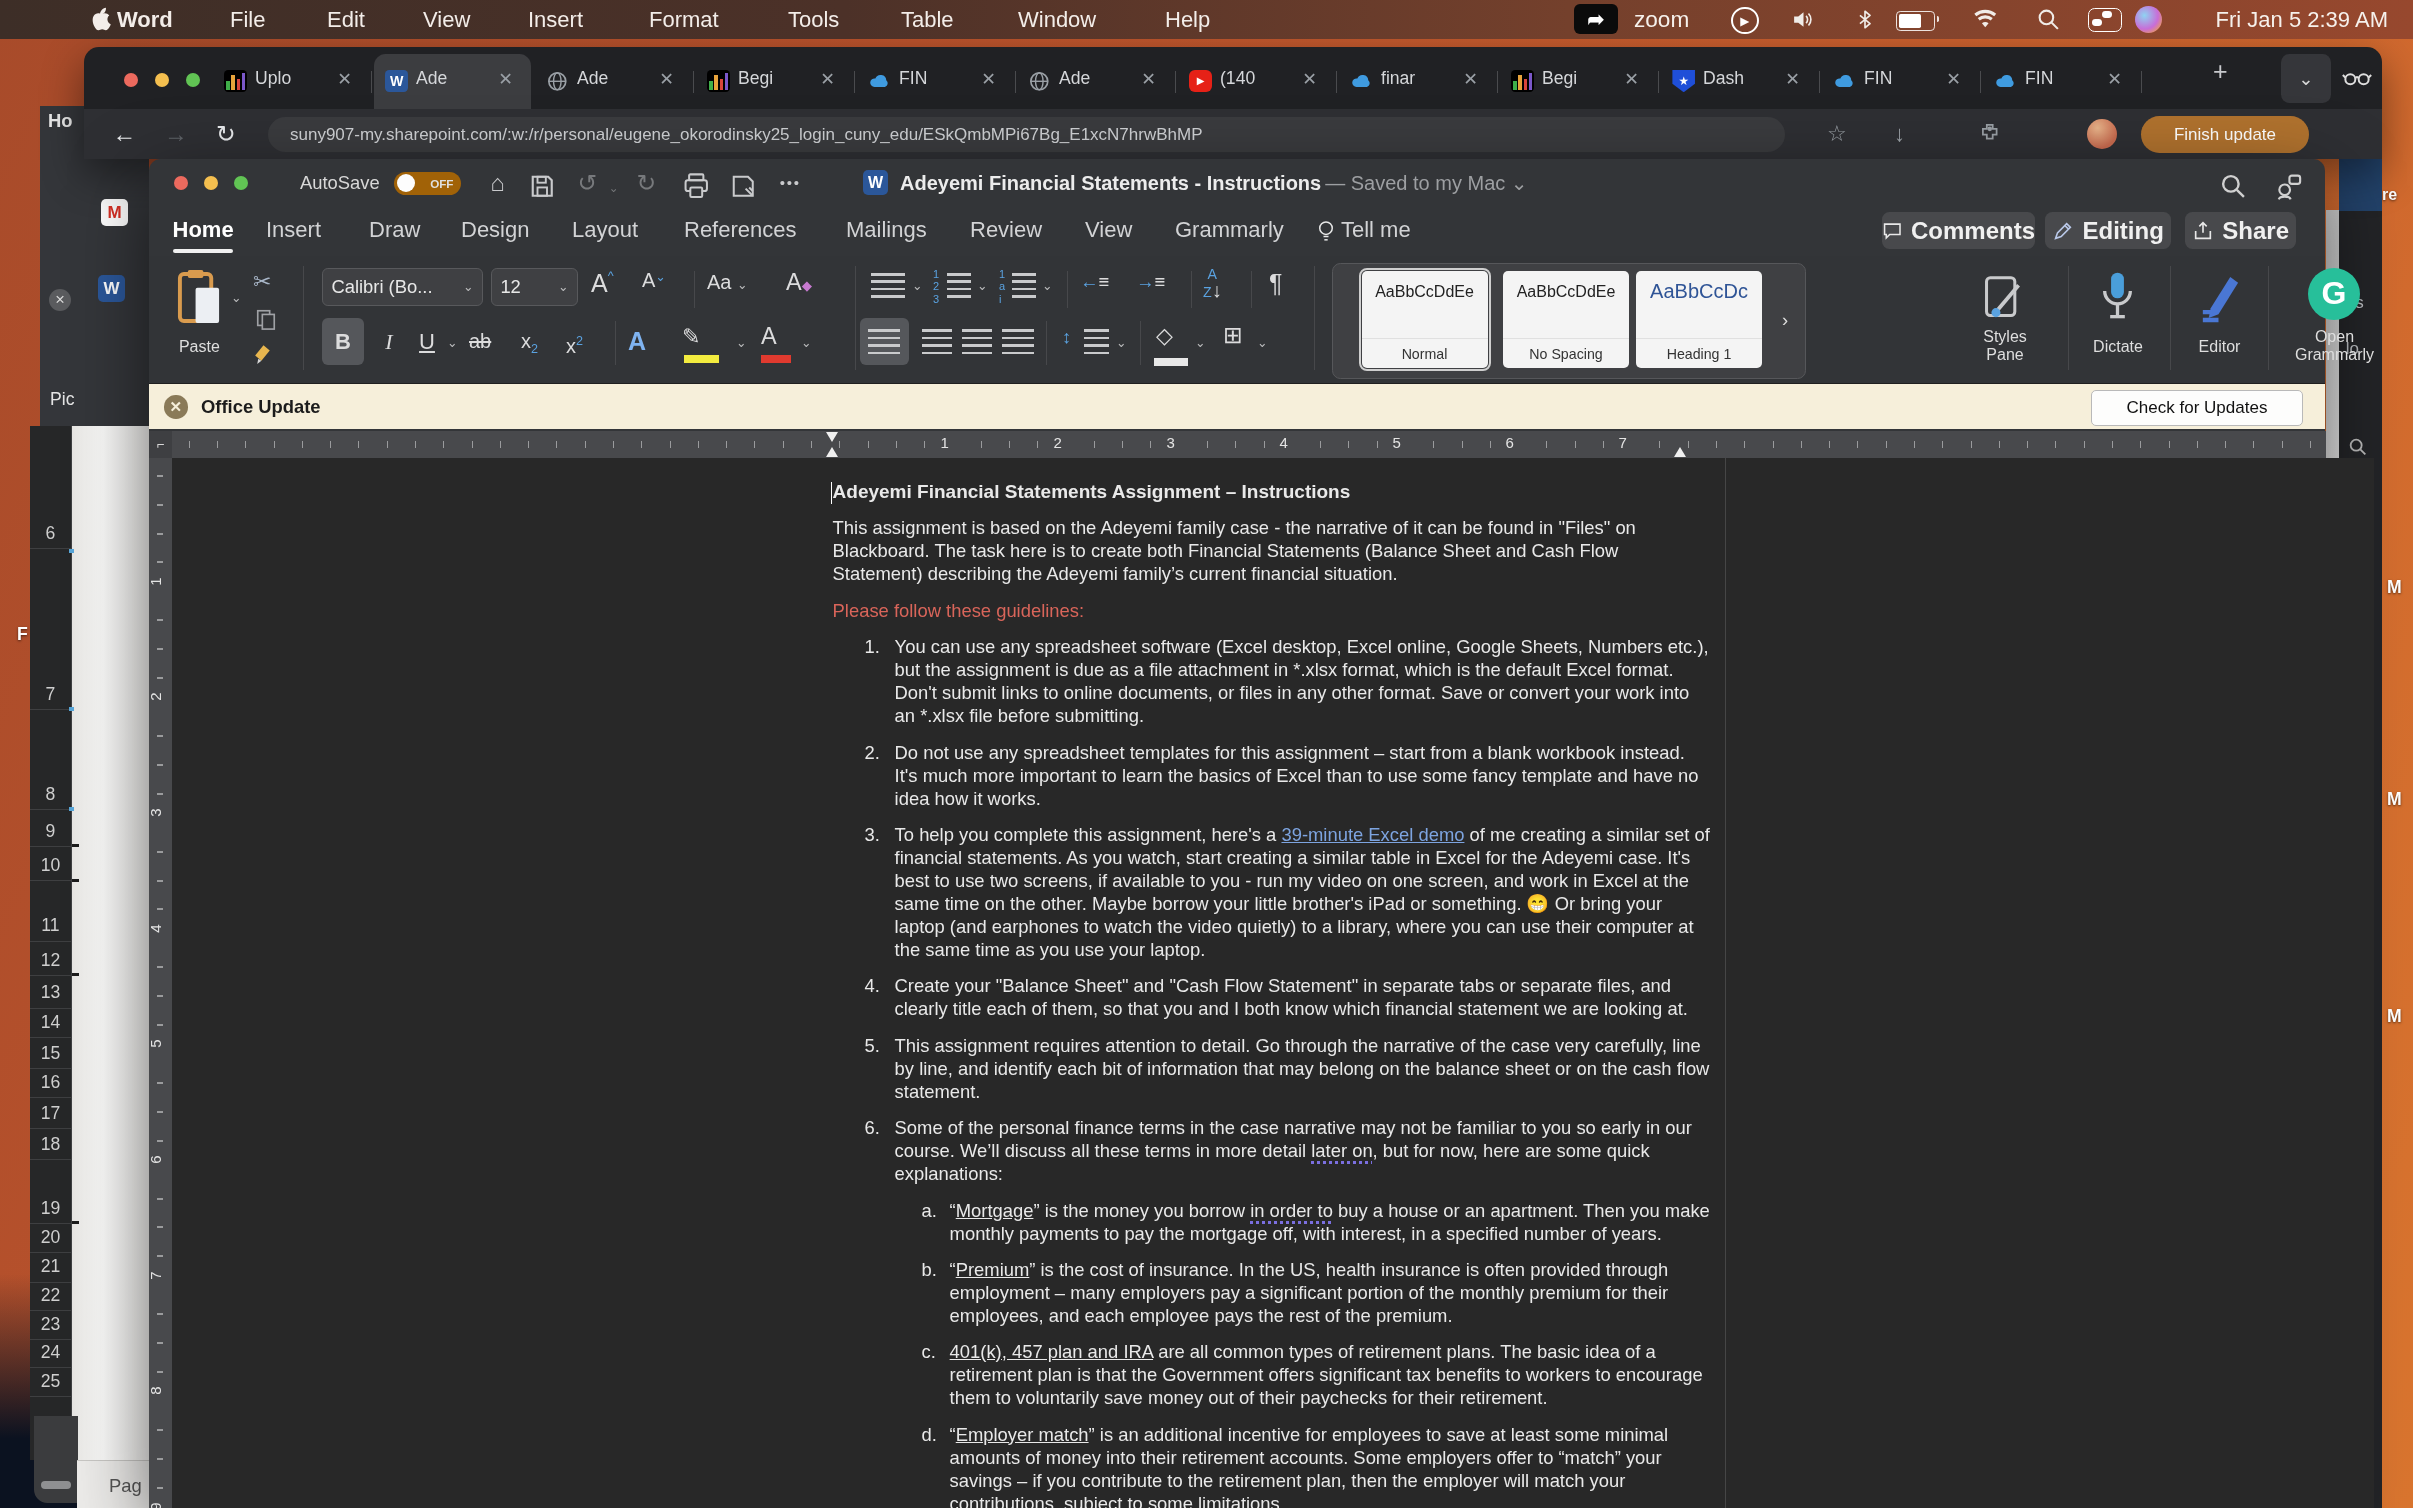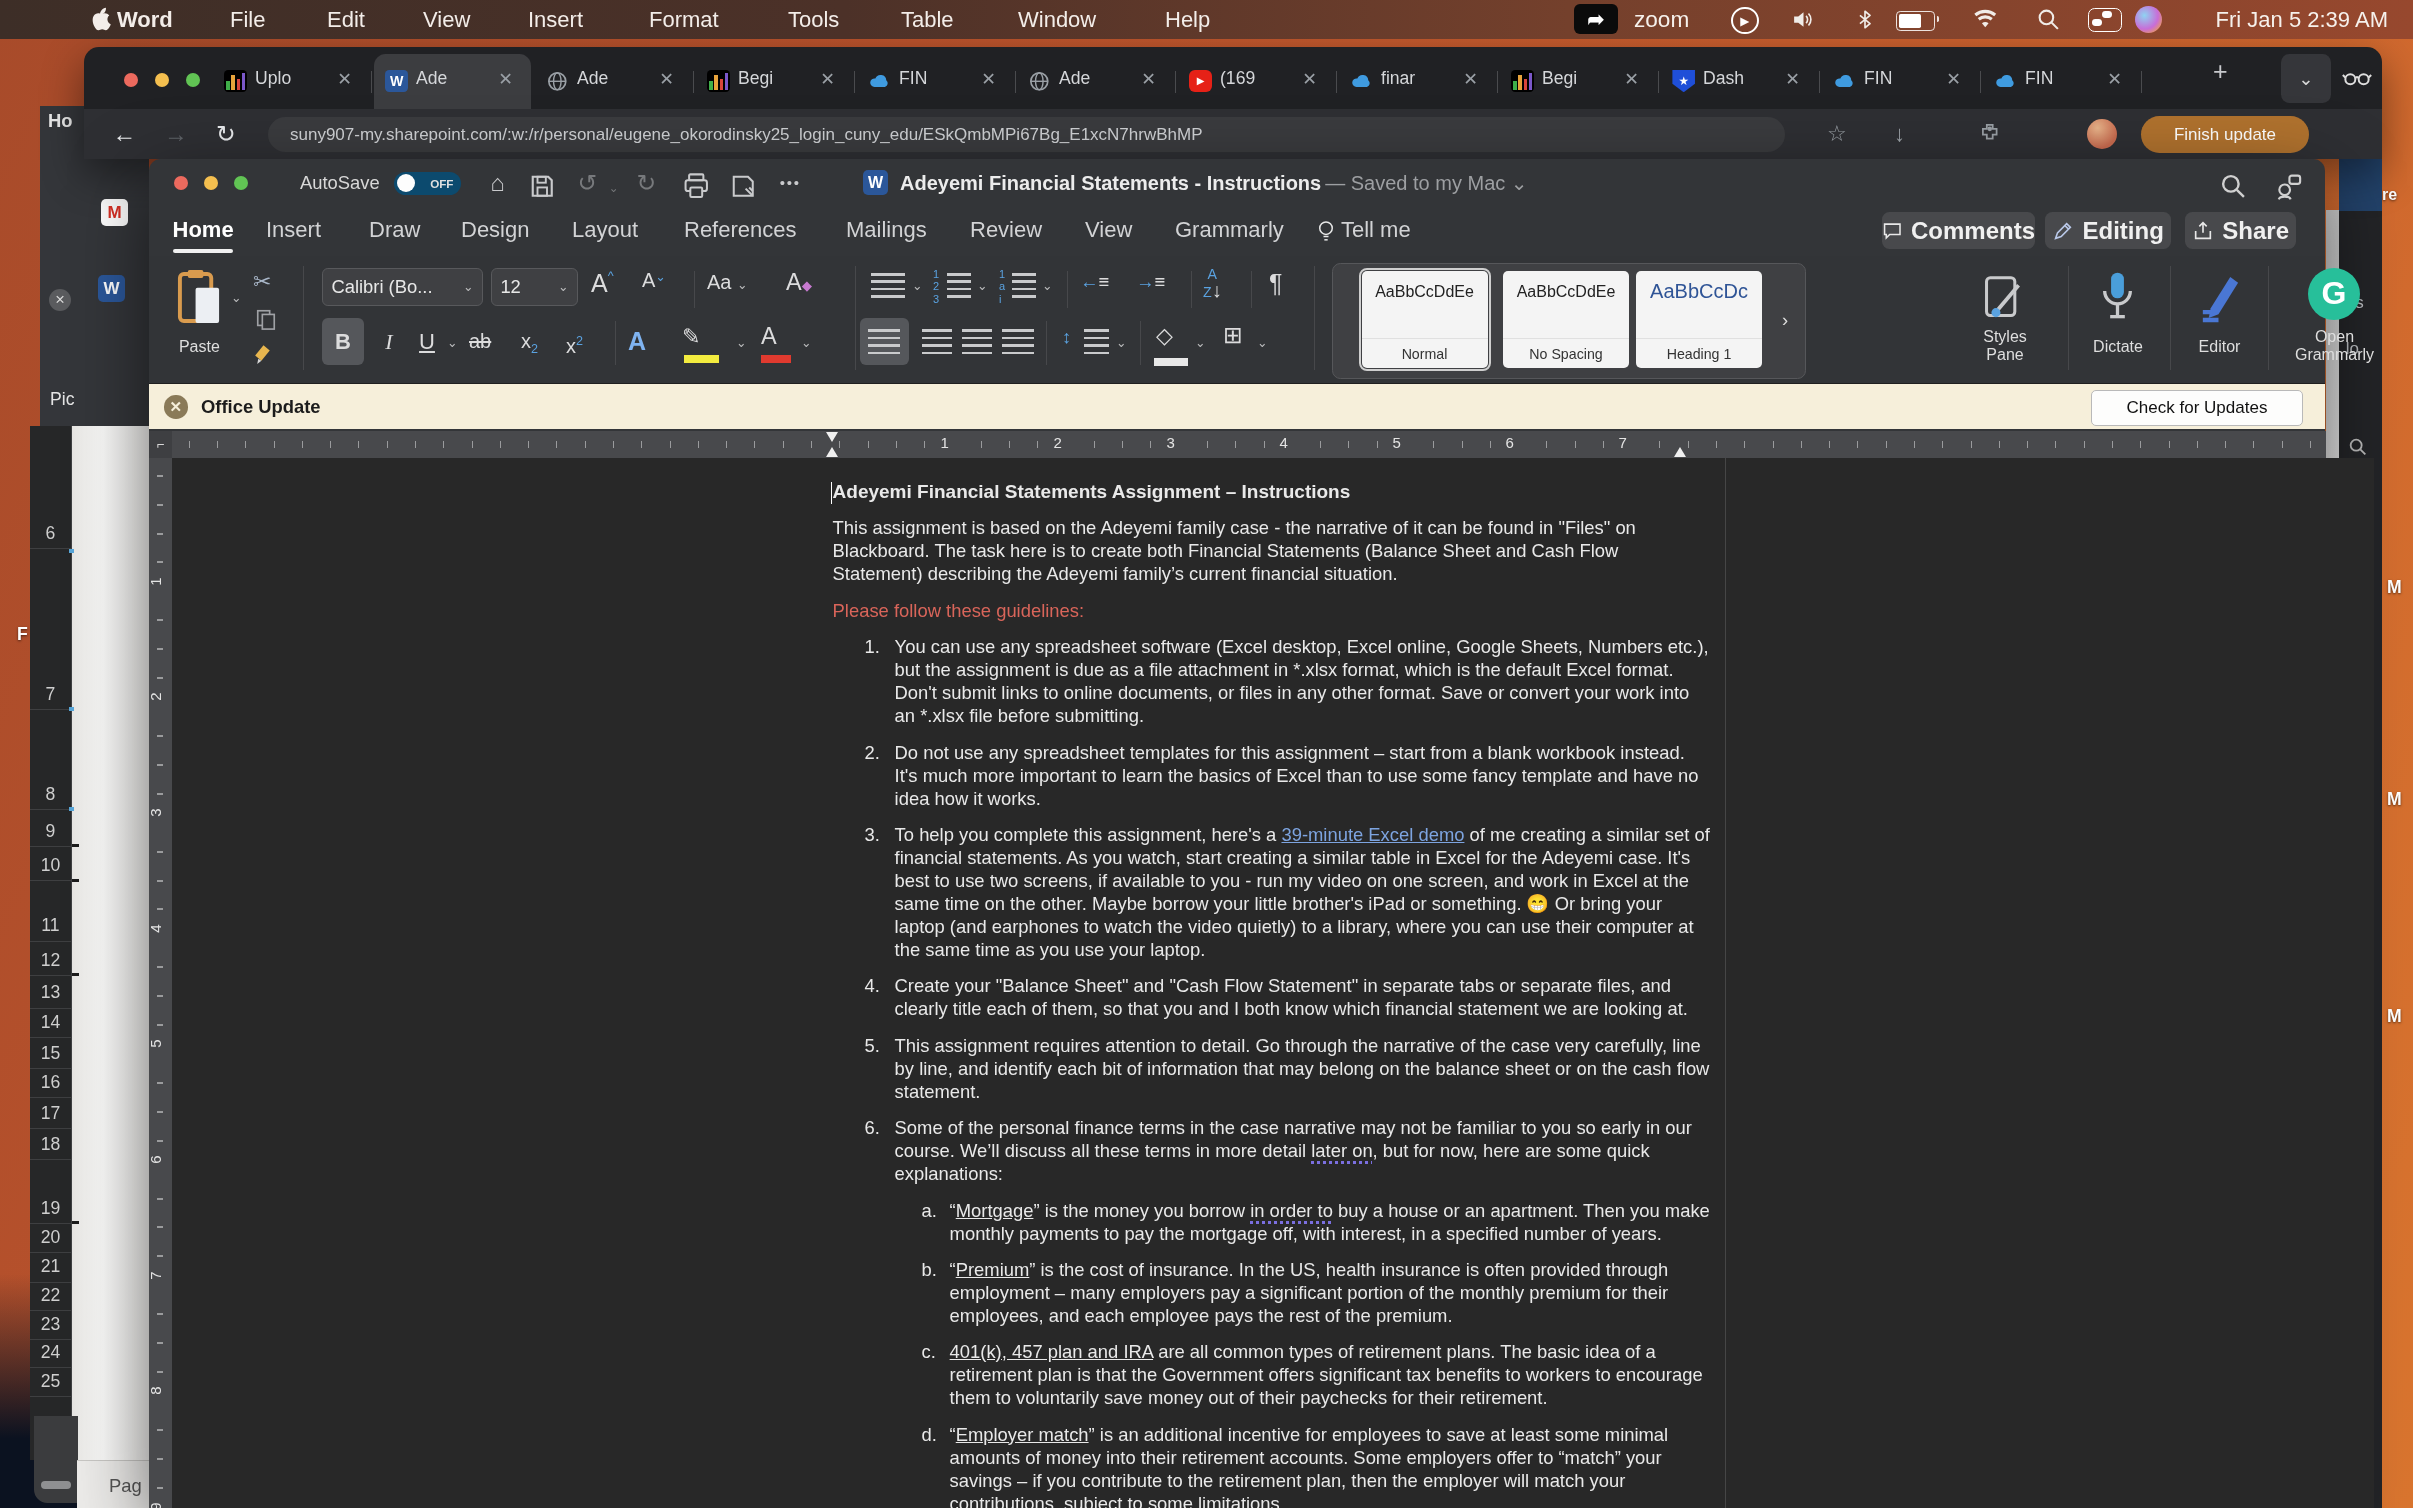--- a/index.html
+++ b/index.html
@@ -96,21 +96,21 @@
      border-radius:18.4px;color:#fff;font-size:17px;text-align:center;line-height:37px;}
   #br-avatar{position:absolute;left:2003px;top:10px;width:30px;height:30px;border-radius:50%;
      background:radial-gradient(circle at 35% 30%,#e8b48a,#c96b4f 70%);}
 
   
   #word{left:149px;top:159px;width:2176px;height:1349px;background:#333538;border-radius:11.7px 11.7px 0 0;
      z-index:10;box-shadow:0 25px 75px rgba(0,0,0,.55);}
   #wd-title{position:absolute;left:0;top:0;width:100%;height:48px;}
   .wlight{position:absolute;top:17px;width:14.2px;height:14.2px;border-radius:50%;}
   #autosave-label{position:absolute;left:151px;top:0;height:48px;line-height:48px;color:#d8d8d8;font-size:18.4px;}
-  #autosave-toggle{position:absolute;left:245px;top:12.6px;width:67px;height:23.5px;background:#0c4a6e;border-radius:11.7px;}
+  #autosave-toggle{position:absolute;left:245px;top:12.6px;width:67px;height:23.5px;background:#a16207;border-radius:11.7px;}
   #autosave-toggle .knob{position:absolute;left:2.5px;top:2.5px;width:18.4px;height:18.4px;background:#fdfdfd;border-radius:50%;}
   #autosave-toggle .st{position:absolute;right:7.5px;top:0;height:23.5px;line-height:23.5px;color:#e0e0e0;font-size:11.7px;font-weight:bold;}
   .tb-ic{position:absolute;top:10px;width:28.5px;height:28.5px;color:#c9cacc;font-size:23.5px;line-height:28.5px;text-align:center;}
   #wd-doc-ic{position:absolute;left:714px;top:11px;width:25px;height:25px;background:#2b579a;border-radius:5px;
      color:#fff;font-weight:bold;text-align:center;line-height:25px;font-size:16px;}
   #wd-title-text{position:absolute;left:751px;top:0;height:48px;line-height:48px;font-size:20px;color:#ececec;font-weight:bold;white-space:nowrap;}
   #wd-title-text .sub{font-weight:normal;color:#9d9fa2;}
   
   #ribbon-tabs{position:absolute;left:0;top:48px;width:100%;height:49px;}
   .rtab{position:absolute;top:0;height:46px;line-height:46px;font-size:22px;color:#d2d3d5;white-space:nowrap;}
@@ -327,21 +327,21 @@
           <ellipse cx="12" cy="12" rx="4" ry="9" stroke="#9aa0a6" stroke-width="1.5" fill="none"></ellipse>
           <line x1="3" y1="12" x2="21" y2="12" stroke="#9aa0a6" stroke-width="1.5"></line>
         </svg>
         <span class="tlabel">Ade</span>
         <span class="tclose">✕</span>
         <span class="tdiv"></span>
       </div>
       <div class="btab" style="left: 965px;">
         <div class="tbg"></div>
         <div class="tico ic-youtube">▶</div>
-        <span class="tlabel">(169</span>
+        <span class="tlabel">(140</span>
         <span class="tclose">✕</span>
         <span class="tdiv"></span>
       </div>
       <div class="btab" style="left: 1126px;">
         <div class="tbg"></div>
         <svg class="tico" viewBox="0 0 24 24">
           <path d="M7 18a4.5 4.5 0 1 1 .8-8.9A6 6 0 0 1 19.4 11 4 4 0 0 1 18 18z" fill="#3f9be0"></path>
         </svg>
         <span class="tlabel">finar</span>
         <span class="tclose">✕</span>

